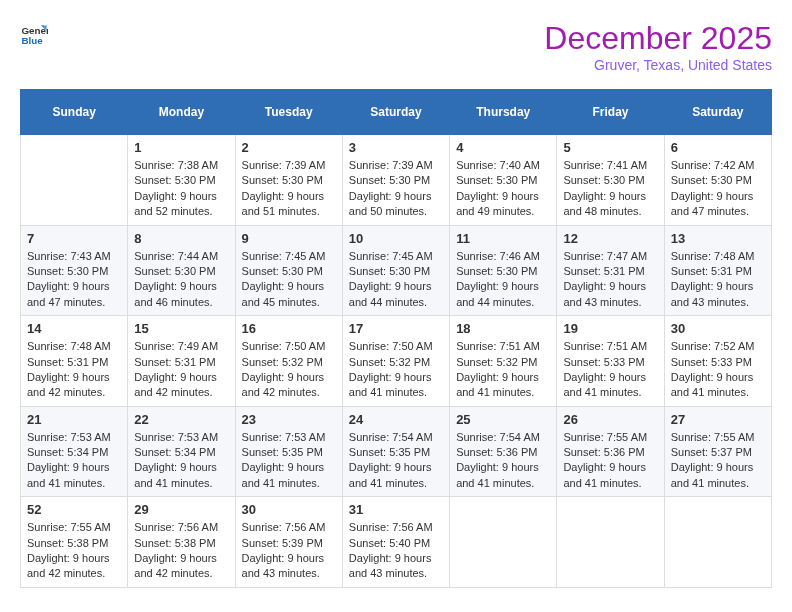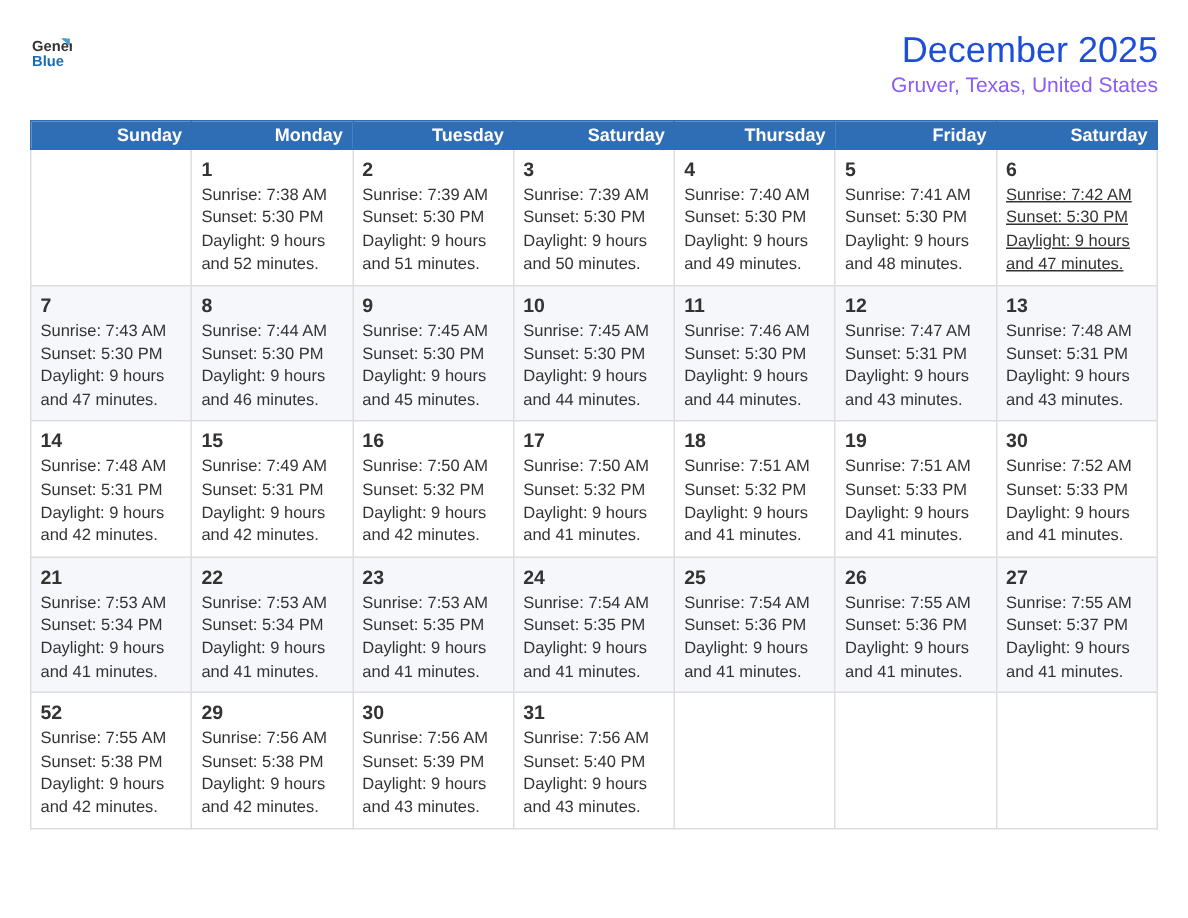--- a/index.html
+++ b/index.html
@@ -22,38 +22,38 @@
       gap: 4px;
     }
     .logo-icon {
       width: 28px;
       height: 28px;
     }
     .title-block {
       text-align: right;
     }
     .month-title {
-      font-size: 24px;
-      color: #1d4ed8;
+      font-size: 32px;
+      color: #a21caf;
       font-weight: normal;
     }
     .subtitle {
       font-size: 14px;
       color: #8b5cf6;
     }
     table {
       width: 100%;
       border-collapse: collapse;
       font-size: 11px;
     }
     thead th {
       background-color: #2f6db5;
       color: white;
-      text-align: right;
-      padding: 2px 6px;
+      text-align: center;
+      padding: 15px 6px;
       font-size: 12px;
       font-weight: bold;
       border: 1px solid #2f6db5;
     }
     tbody td {
       border: 1px solid #ddd;
       vertical-align: top;
       padding: 5px 6px;
       height: 80px;
       color: #333;
@@ -143,21 +143,21 @@
         </td>
         <td>
           <span class="day-number">5</span>
           <div class="day-info" style="white-space: pre-line;">Sunrise: 7:41 AM
 Sunset: 5:30 PM
 Daylight: 9 hours
 and 48 minutes.</div>
         </td>
         <td>
           <span class="day-number">6</span>
-          <div class="day-info" style="white-space: pre-line; text-decoration: underline;">Sunrise: 7:42 AM
+          <div class="day-info" style="white-space: pre-line;">Sunrise: 7:42 AM
 Sunset: 5:30 PM
 Daylight: 9 hours
 and 47 minutes.</div>
         </td>
       </tr>
       <tr>
         <td>
           <span class="day-number">7</span>
           <div class="day-info" style="white-space: pre-line;">Sunrise: 7:43 AM
 Sunset: 5:30 PM

